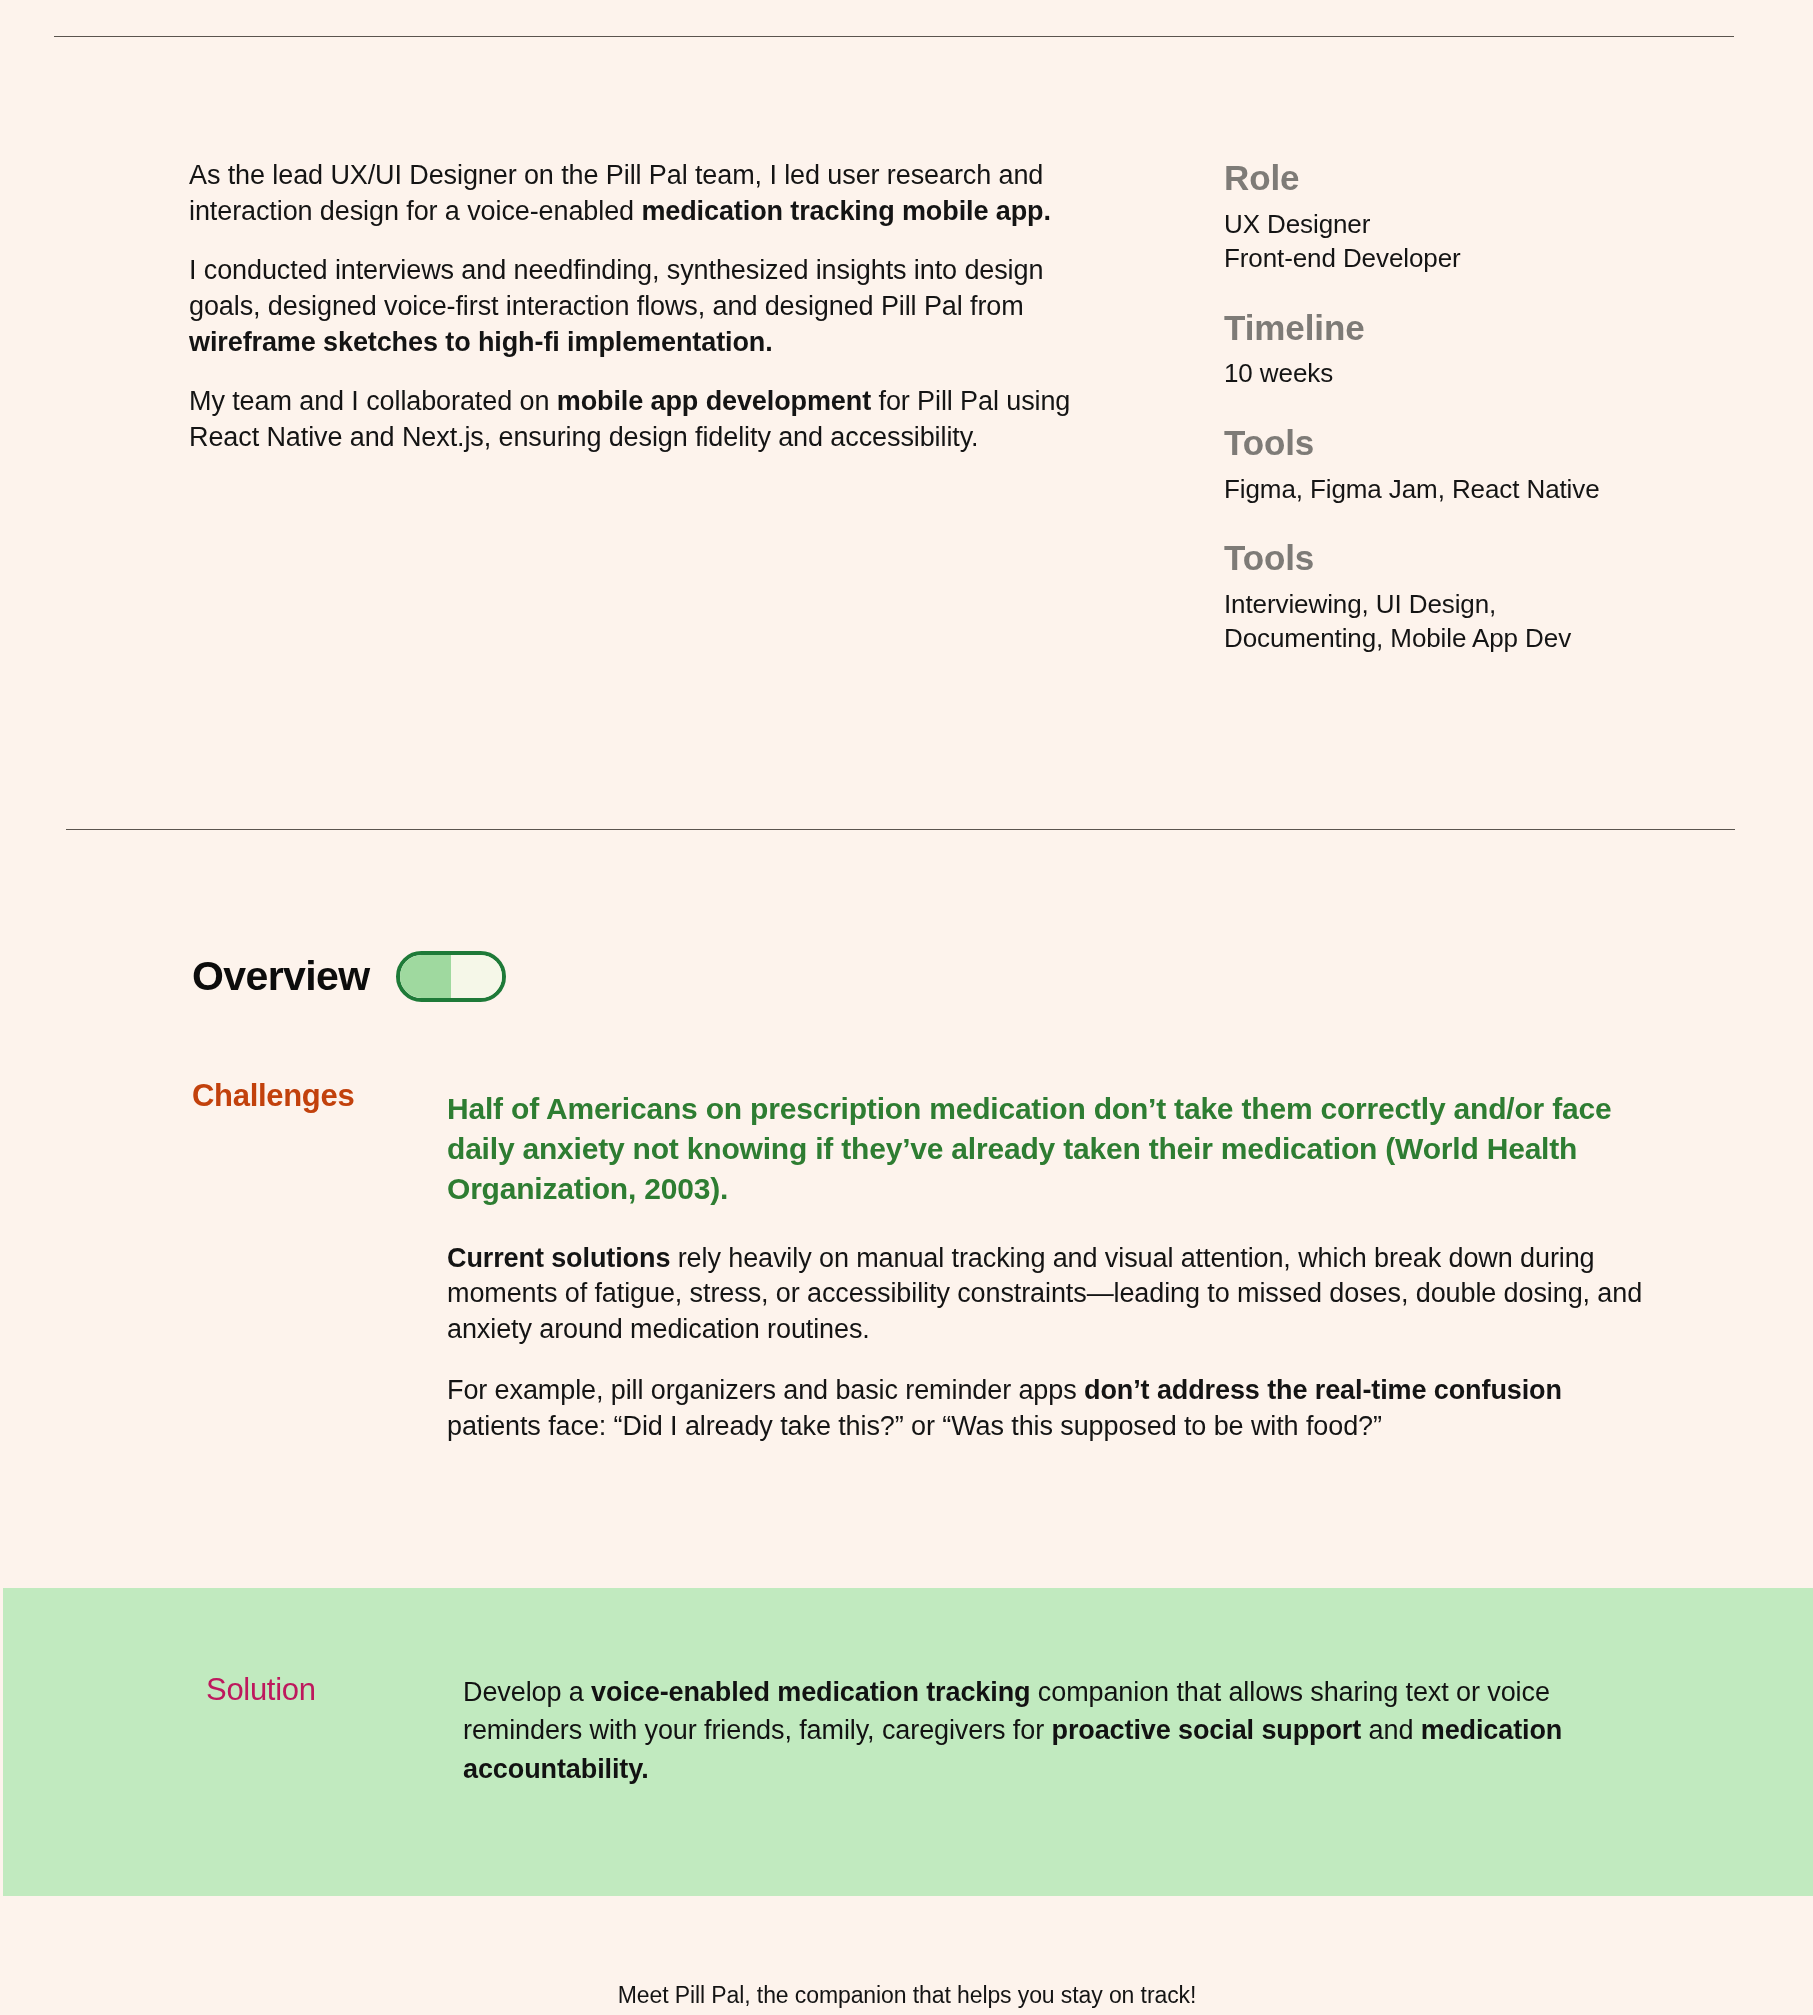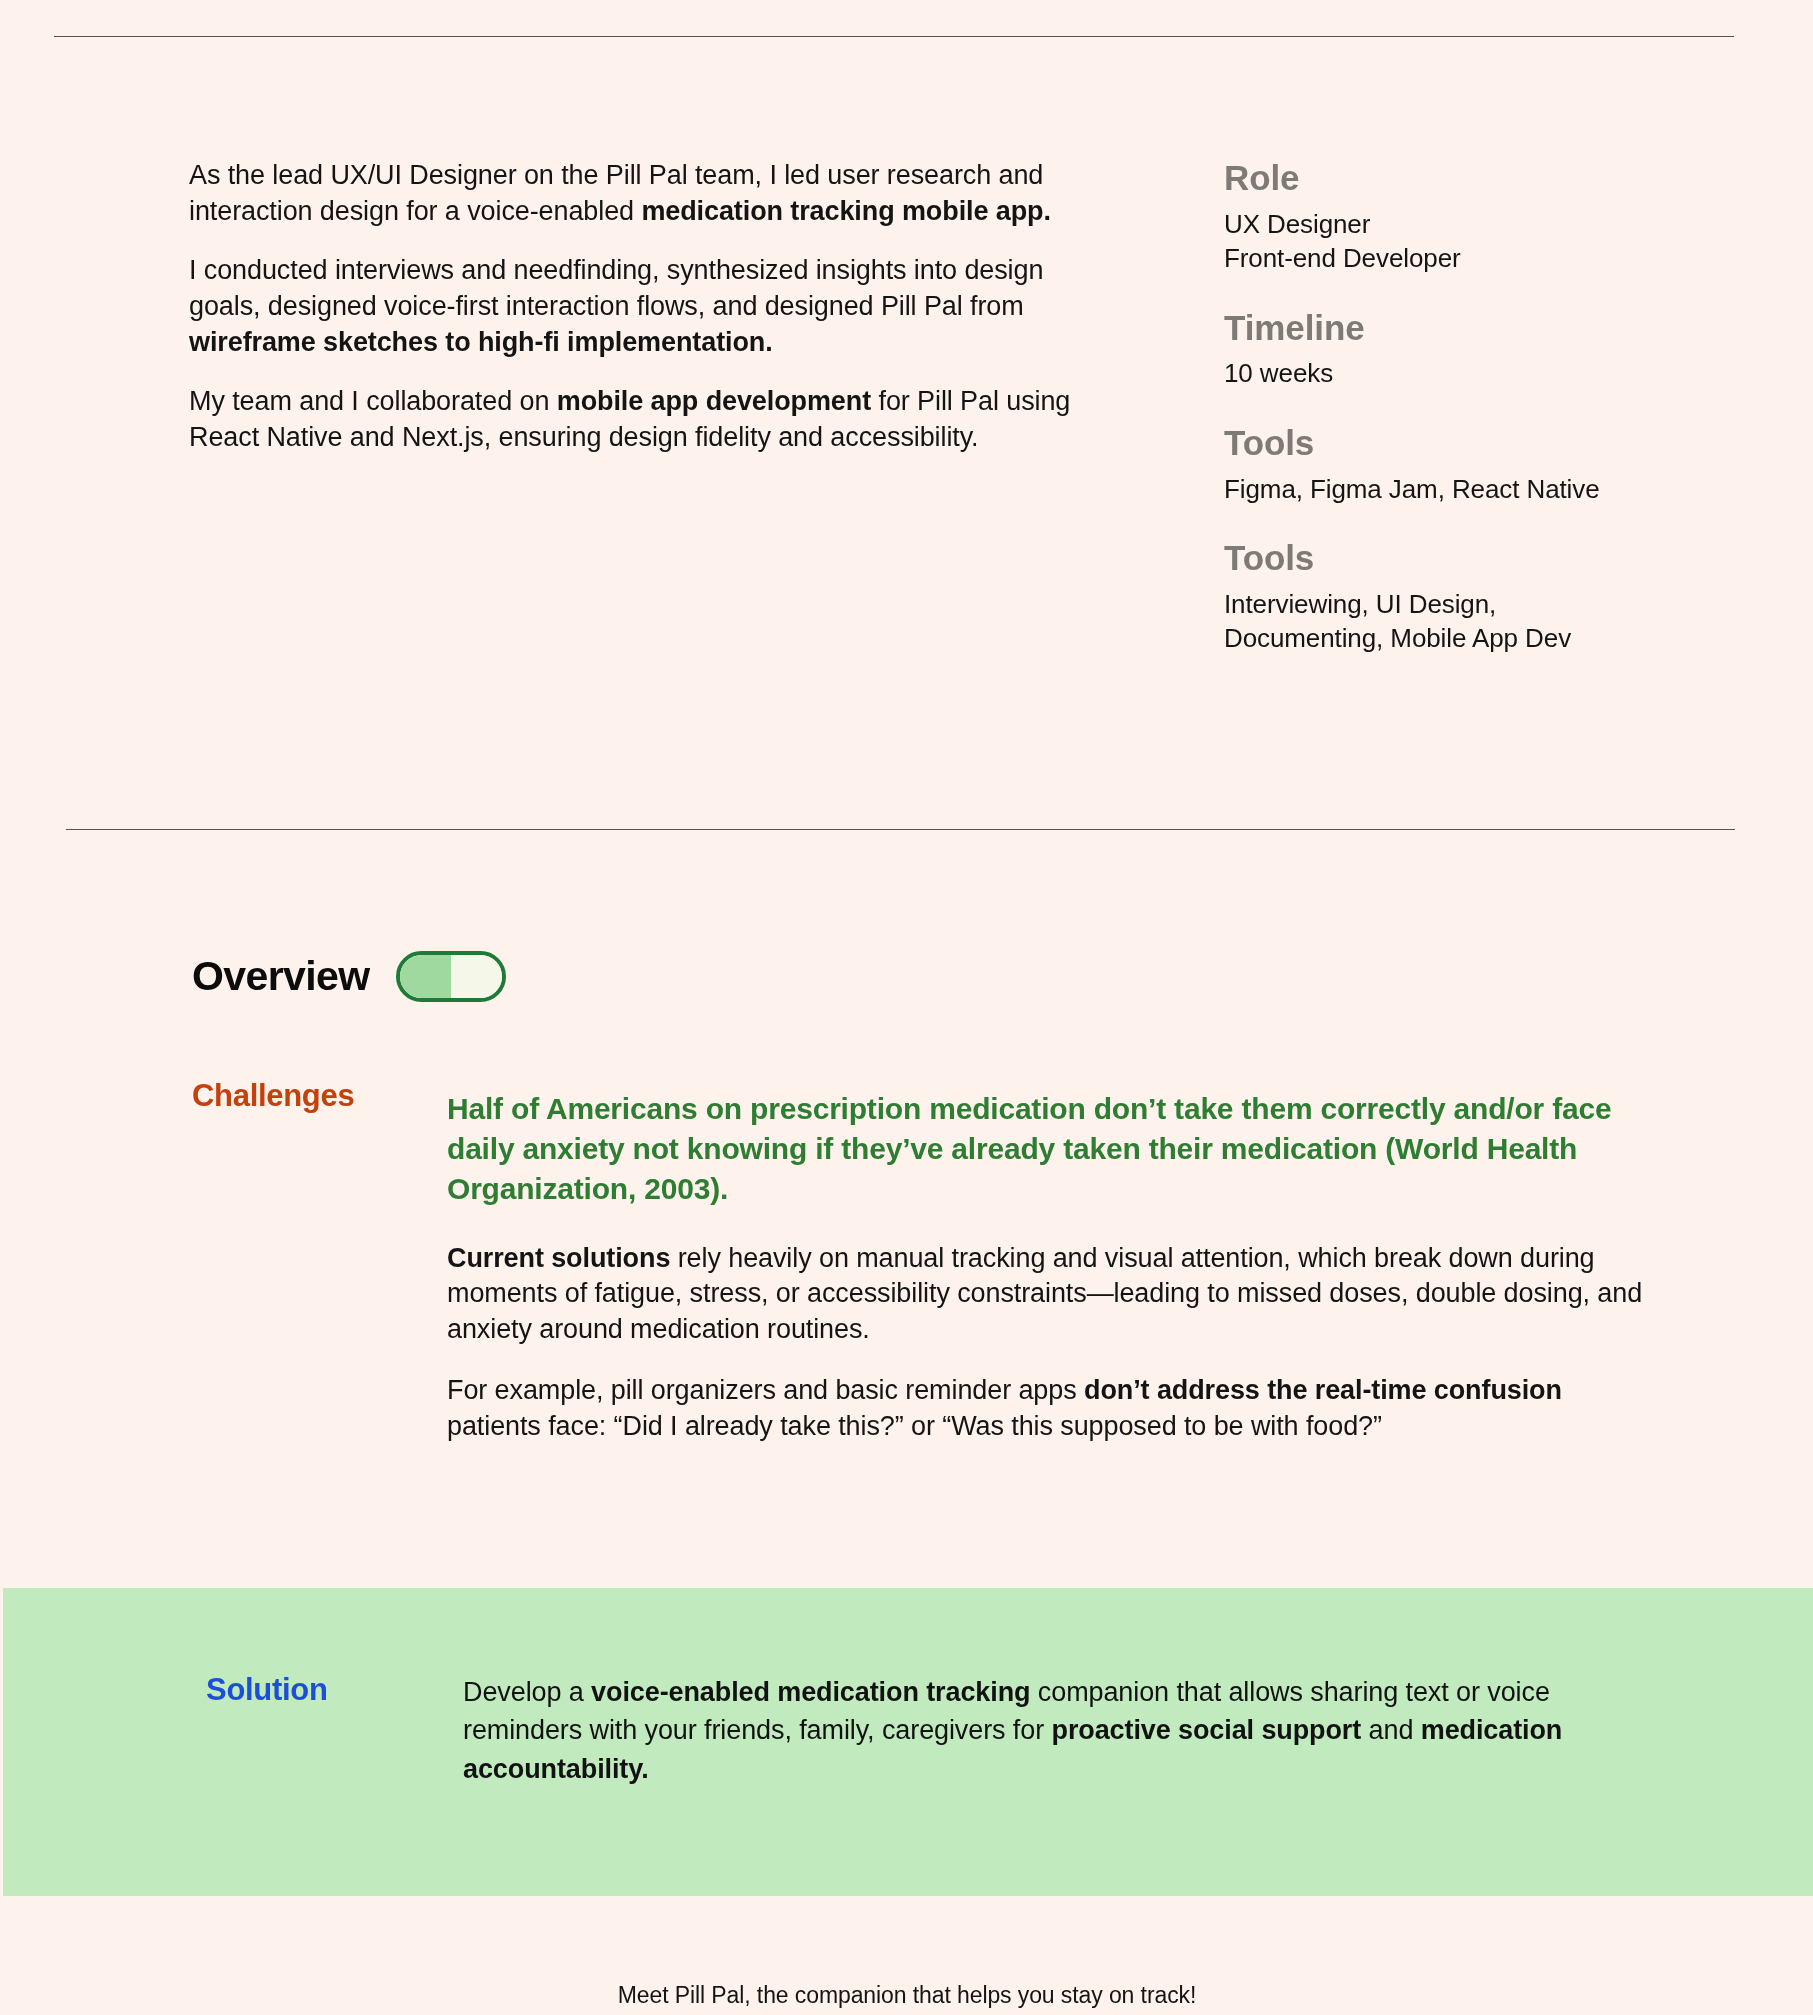--- a/index.html
+++ b/index.html
@@ -144,22 +144,22 @@
     top: 1588px;
     width: 1810px;
     height: 308px;
     background: #C1EABF;
   }
   .sol-label {
     position: absolute;
     left: 206px;
     top: 1672px;
     font-size: 31px;
-    font-weight: 700;
-    color: #1d4ed8;
+    font-weight: 400;
+    color: #be185d;
     letter-spacing: -0.3px;
     text-align: center;
   }
   .solution-body {
     position: absolute;
     left: 463px;
     top: 1673px;
     width: 1201px;
     font-size: 27px;
     line-height: 1.42;

